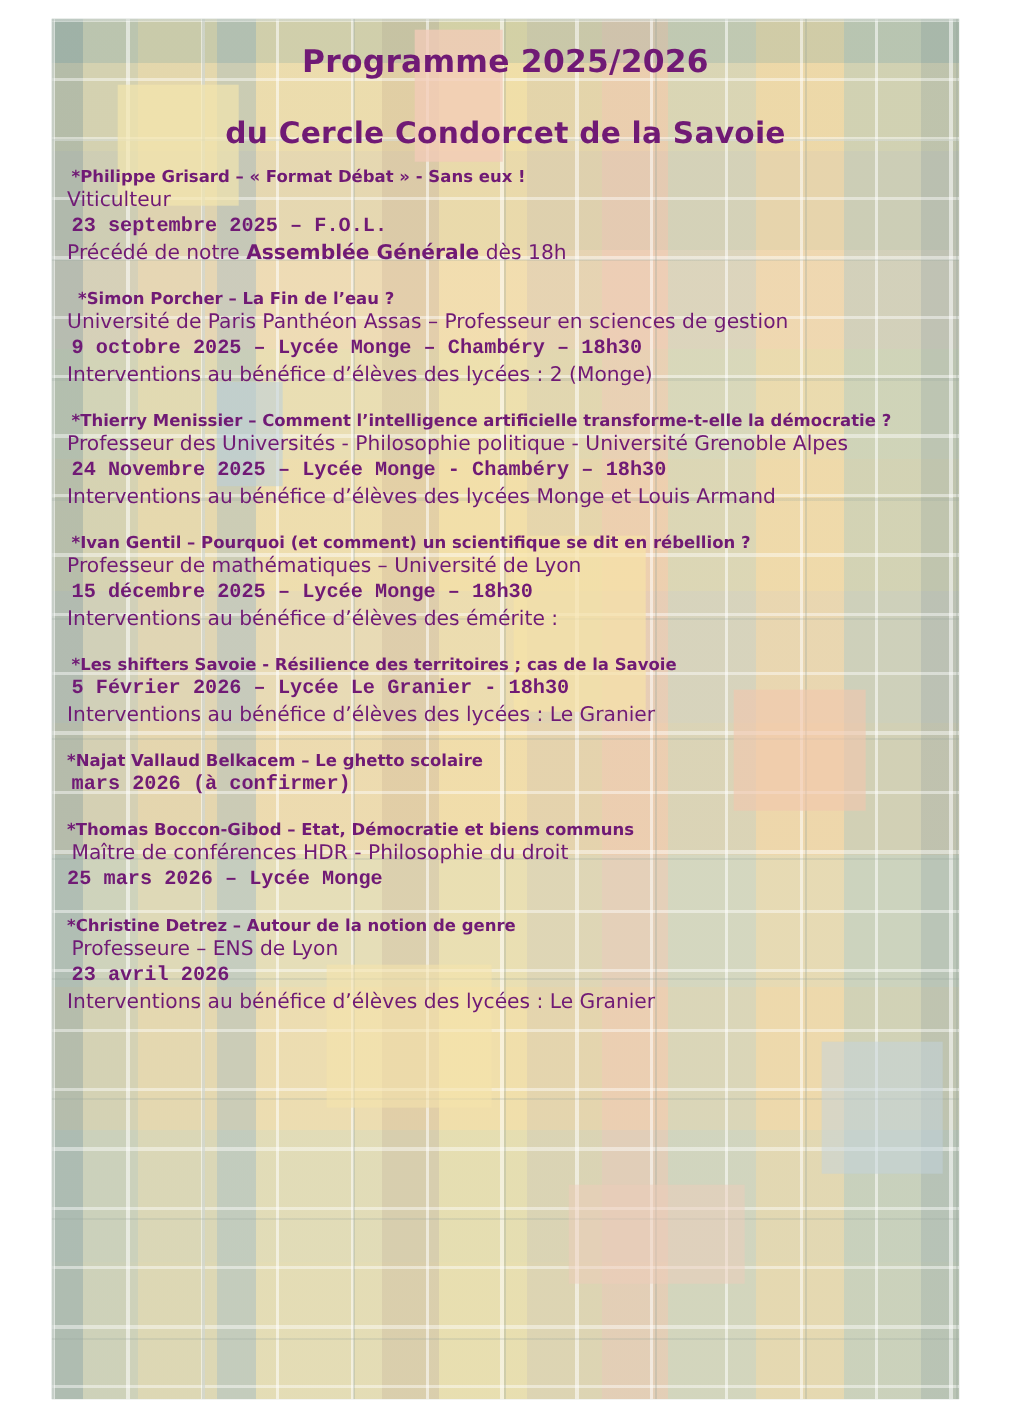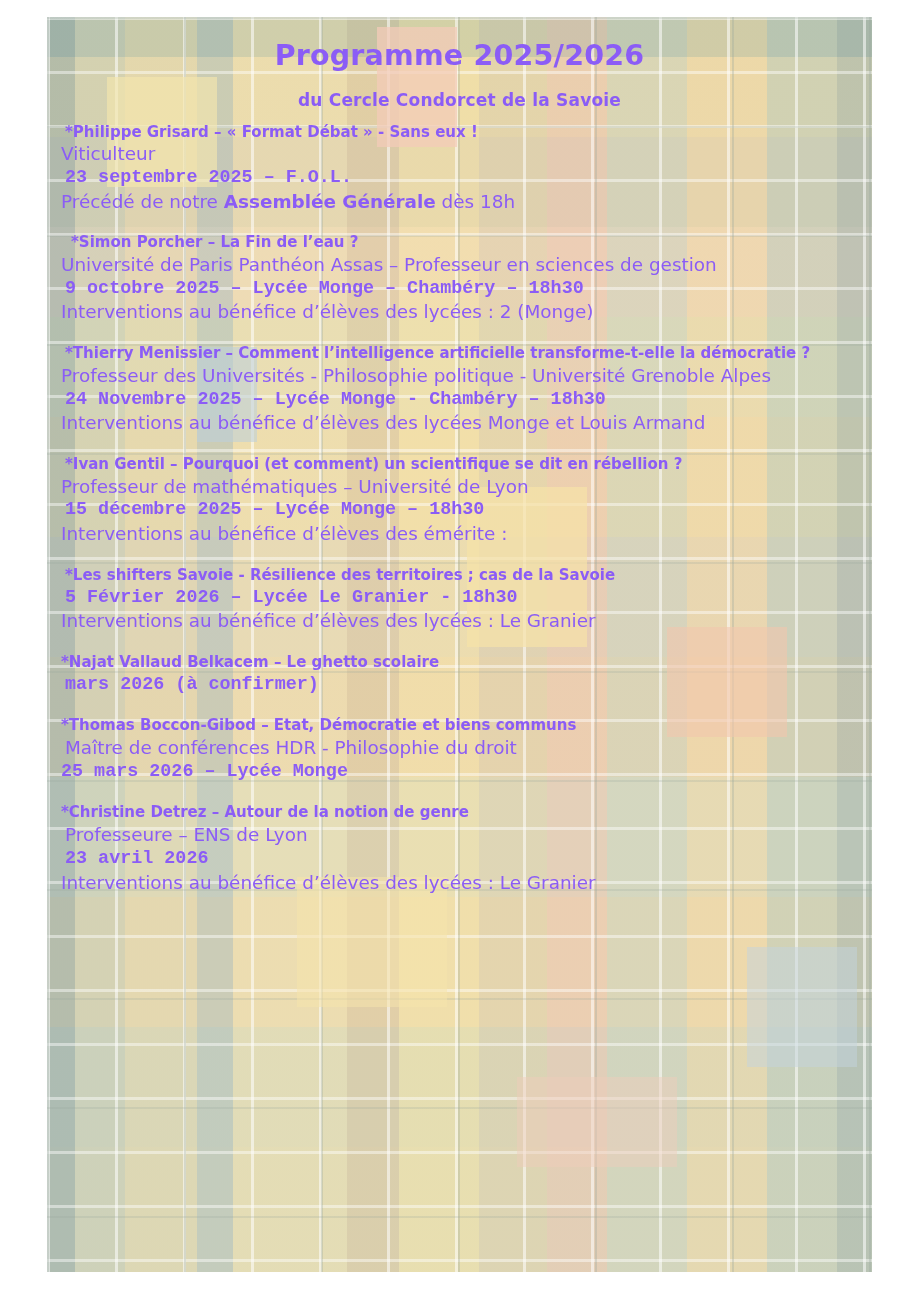--- a/index.html
+++ b/index.html
@@ -103,33 +103,33 @@
 
   
   #content {
     position: absolute;
     left: 47px;
     top: 17px;
     width: 825px;
     height: 905px;
     box-sizing: border-box;
     padding: 22px 14px 0 14px;
-    color: #8b5cf6;
+    color: #701a75;
   }
 
   .title-line {
     text-align: center;
     font-weight: bold;
     font-size: 28.5px;
     letter-spacing: .2px;
     line-height: 1.22;
   }
   .title-line.second {
-    margin-top: 16px;
-    font-size: 17px;
+    margin-top: 32px;
+    font-size: 27px;
   }
 
   .entries {
     margin-top: 12px;
   }
   .entry {
     margin-bottom: 20px;
   }
   .entry .hl {
     font-weight: bold;

